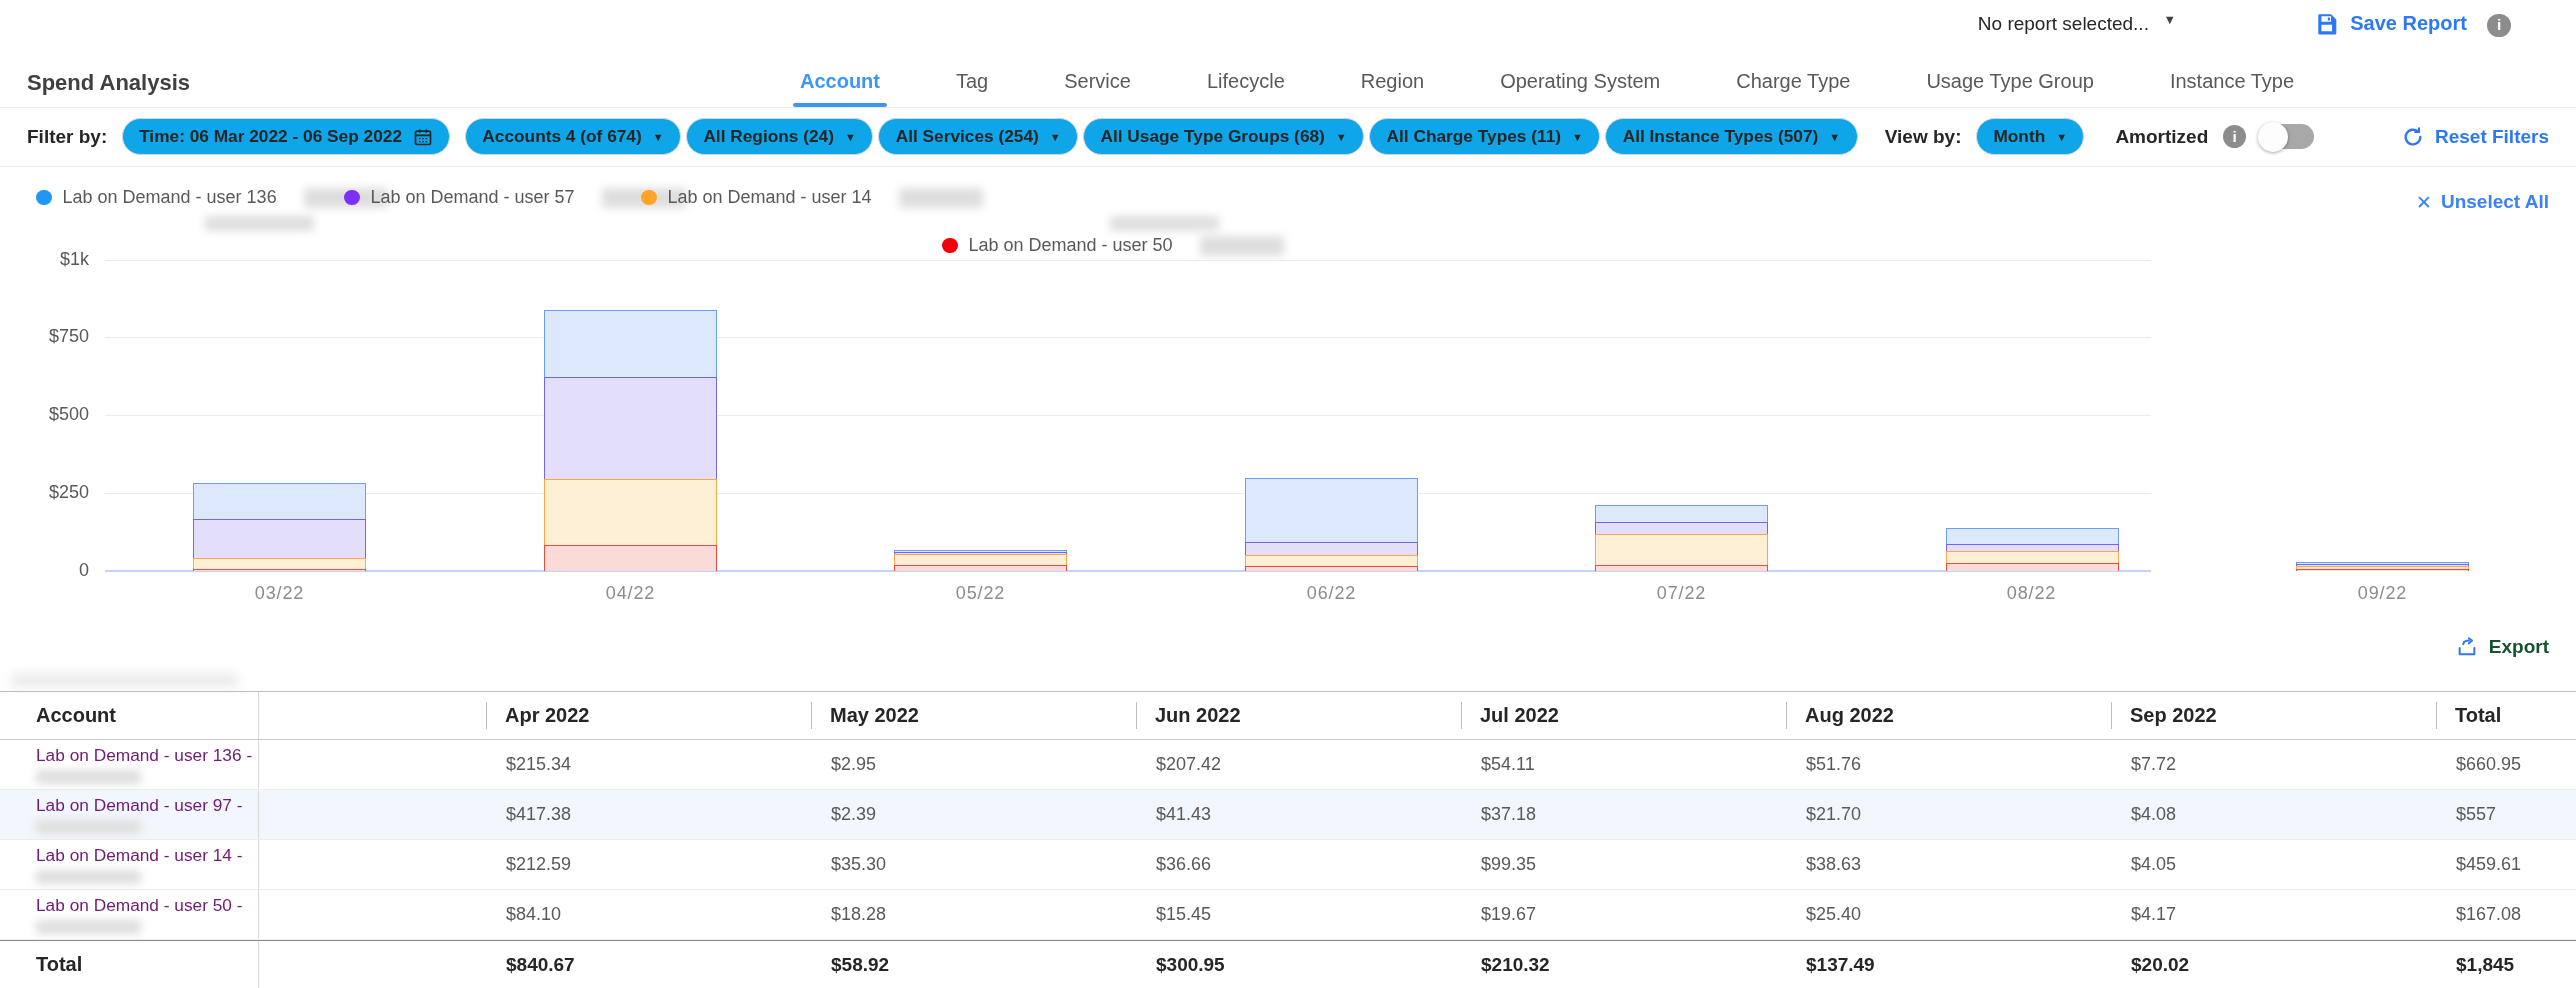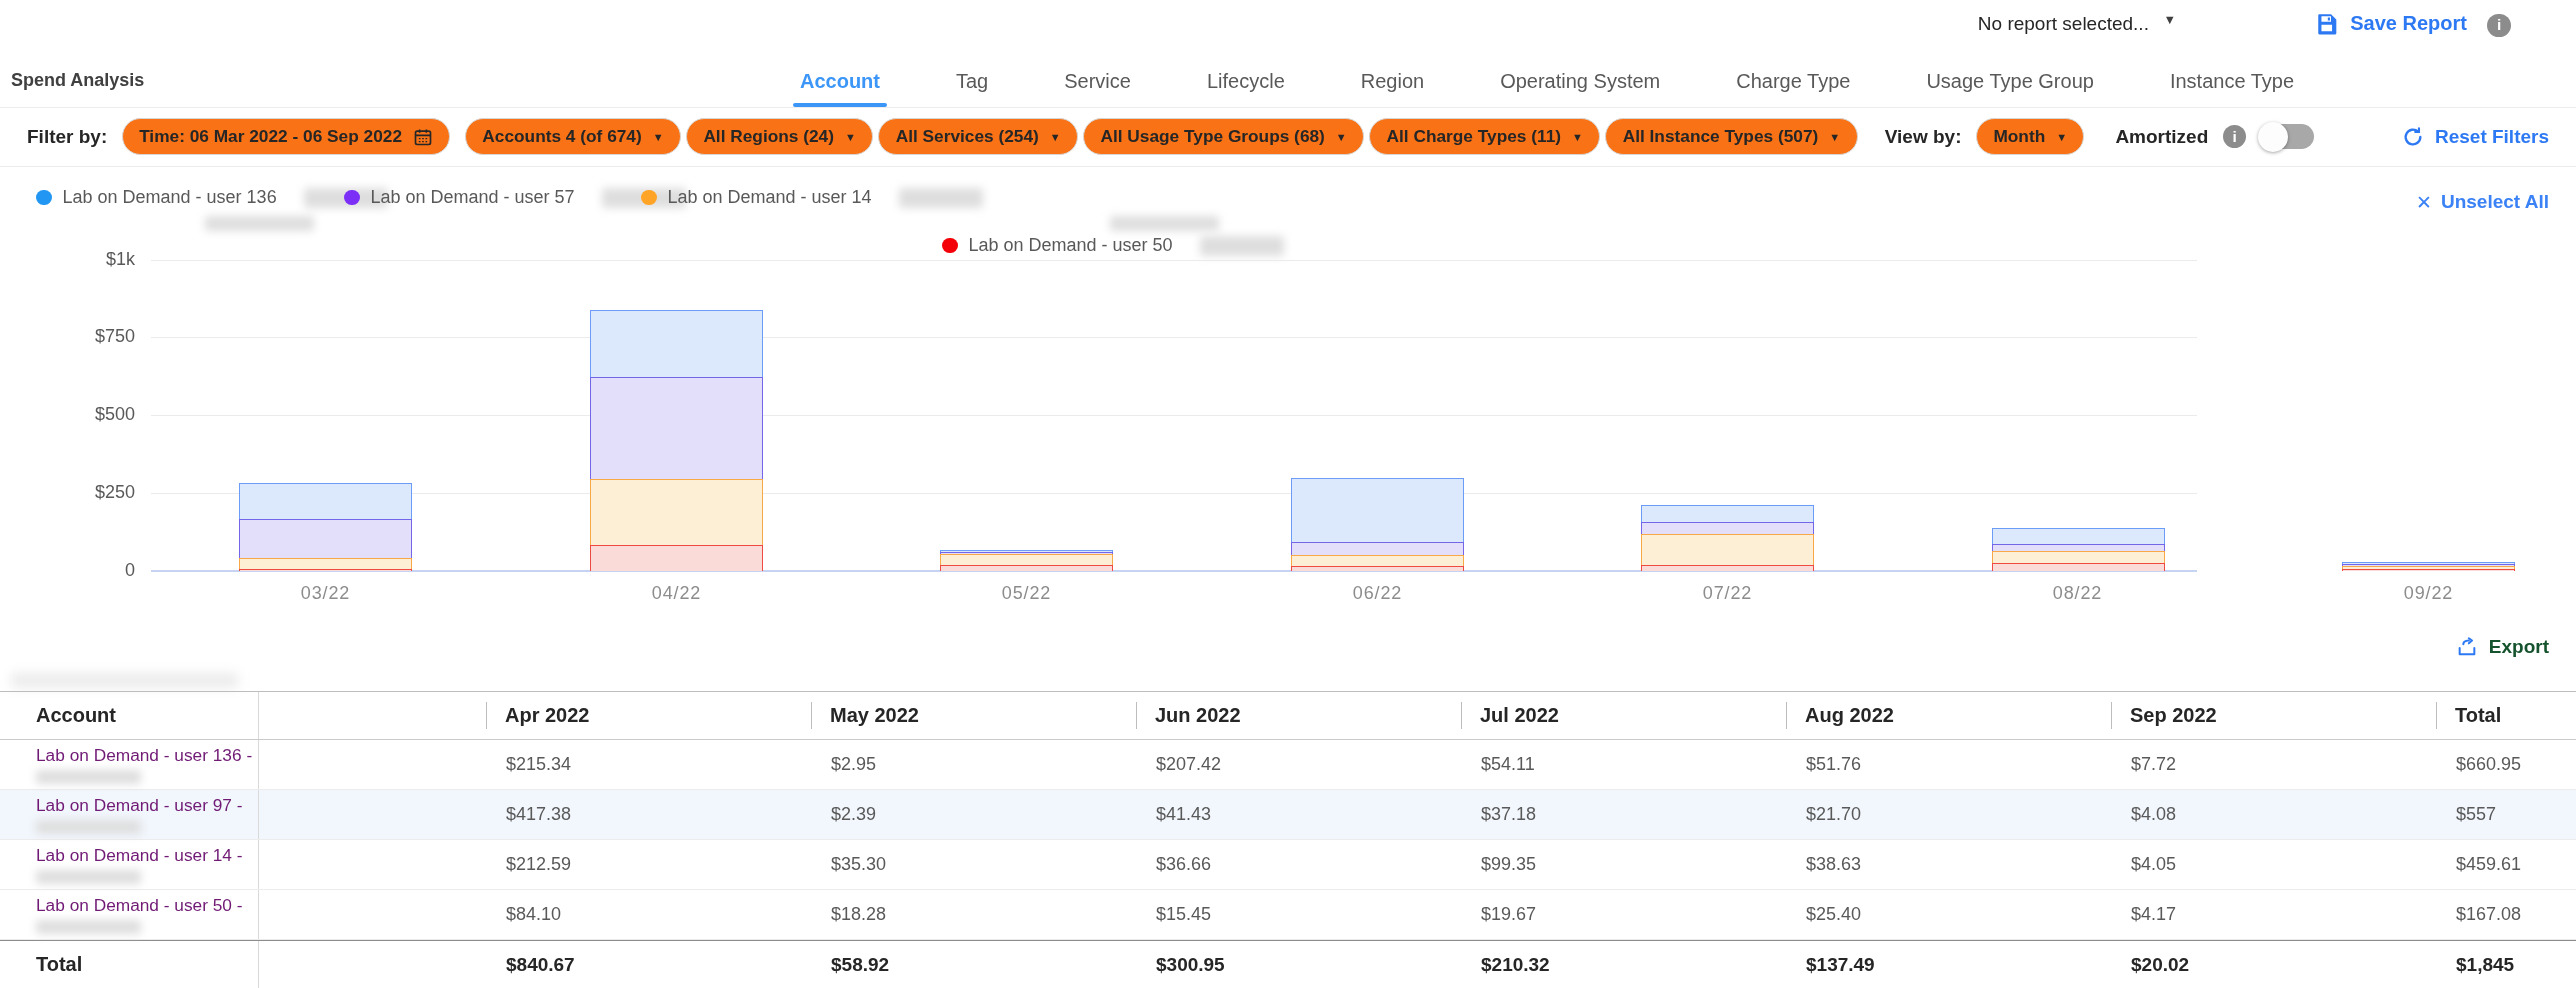--- a/index.html
+++ b/index.html
@@ -12,51 +12,51 @@
     font-size:19px; font-weight:400; color:#262626; cursor:pointer; }
   #report-selector .caret { font-size:12.7px; color:#404040; }
   #save-report { position:absolute; right:109px; top:11px; display:flex; align-items:center; gap:11px;
     color:#2d79f3; font-size:20px; font-weight:700; cursor:pointer; }
   #topbar-info { position:absolute; right:65px; top:13.6px; }
   .info-circle { width:23.6px; height:23.6px; border-radius:50%; background:#8c8c8c; color:#fff;
     font-size:15.5px; font-weight:700; display:flex; align-items:center; justify-content:center; }
 
   
   #titlerow { position:absolute; top:55px; left:0; right:0; height:53px; border-bottom:0.9px solid #ececec; }
-  #page-title { position:absolute; left:11px; top:14.5px; font-size:18px; font-weight:600; color:#404040; }
+  #page-title { position:absolute; left:27px; top:14.5px; font-size:22px; font-weight:600; color:#404040; }
   #tabs { position:absolute; left:800px; top:0; height:100%; display:flex; align-items:center; gap:76px; }
   .tab { font-size:20px; color:#595959; cursor:pointer; position:relative; height:100%; display:flex; align-items:center; }
   .tab.active { color:#3b96f8; font-weight:600; }
   .tab.active::after { content:""; position:absolute; left:-7.3px; right:-7.3px; bottom:0; height:4.5px;
     background:#3b96f8; border-radius:2.7px; }
 
   
   #filterrow { position:absolute; top:107px; left:0; right:0; height:60px; border-bottom:0.9px solid #ececec;
     display:flex; align-items:center; gap:14.5px; padding-left:27px; }
   #filter-label, #viewby-label, #amortized-label { font-size:19px; font-weight:700; color:#262626; white-space:nowrap; }
   .chip { display:flex; align-items:center; gap:11px; border:1.4px solid #d6d6d6; border-radius:20px;
-    padding:7.3px 16.4px; font-size:17.3px; font-weight:700; color:#262626; white-space:nowrap; cursor:pointer; background:#f97316; }
+    padding:7.3px 16.4px; font-size:17.3px; font-weight:700; color:#262626; white-space:nowrap; cursor:pointer; background:#0ea5e9; }
   .chip .caret { font-size:11px; color:#262626; }
   #reset-filters { position:absolute; right:27px; display:flex; align-items:center; gap:11px;
     color:#2d79f3; font-size:19px; font-weight:700; cursor:pointer; }
   #toggle-amortized { width:53px; height:24.5px; border-radius:12.7px; background:#a8a8a8; position:relative; cursor:pointer; }
   #toggle-amortized .knob { position:absolute; left:-2.7px; top:-2.7px; width:30px; height:30px; border-radius:50%;
     background:#fdfdfd; box-shadow:0 0.9px 3.6px rgba(0,0,0,.35); }
 
   
   #legendrow { position:absolute; top:167px; left:0; right:0; height:78px; }
   .legend-item { position:absolute; top:20px; display:flex; align-items:center; gap:11px; cursor:pointer; }
   .legend-dot { width:15.5px; height:15.5px; border-radius:50%; flex:none; }
   .legend-label { font-size:18px; color:#595959; white-space:nowrap; }
   .redact { background:#dedede; filter:blur(4.5px); border-radius:2.7px; }
   #unselect-all { position:absolute; right:27px; top:23.6px; display:flex; align-items:center; gap:9px;
     color:#3b82f6; font-size:19px; font-weight:600; cursor:pointer; }
 
   
-  #chart { position:absolute; top:245px; left:0; width:2169px; height:382px;margin-left:46px; }
+  #chart { position:absolute; top:245px; left:0; width:2169px; height:382px; }
   .gridline { position:absolute; left:105px; right:18px; height:0.9px; background:#ebebeb; }
   .gridline.zero { background:#c6d3f2; height:1.8px; }
   .ytick { position:absolute; left:18px; width:71px; text-align:right; font-size:18px; color:#595959; }
   .xtick { position:absolute; top:338px; width:127px; text-align:center; font-size:18px; color:#8c8c8c; letter-spacing:0.9px; }
   .bar { position:absolute; width:173px; display:flex; flex-direction:column-reverse; cursor:pointer; }
   .seg { width:100%; border-style:solid; border-width:1.8px 1.8px 0 1.8px; }
 
   
   #export-btn { position:absolute; top:636px; right:27px; display:flex; align-items:center; gap:11px;
     color:#14532d; font-size:19px; font-weight:700; cursor:pointer; }

